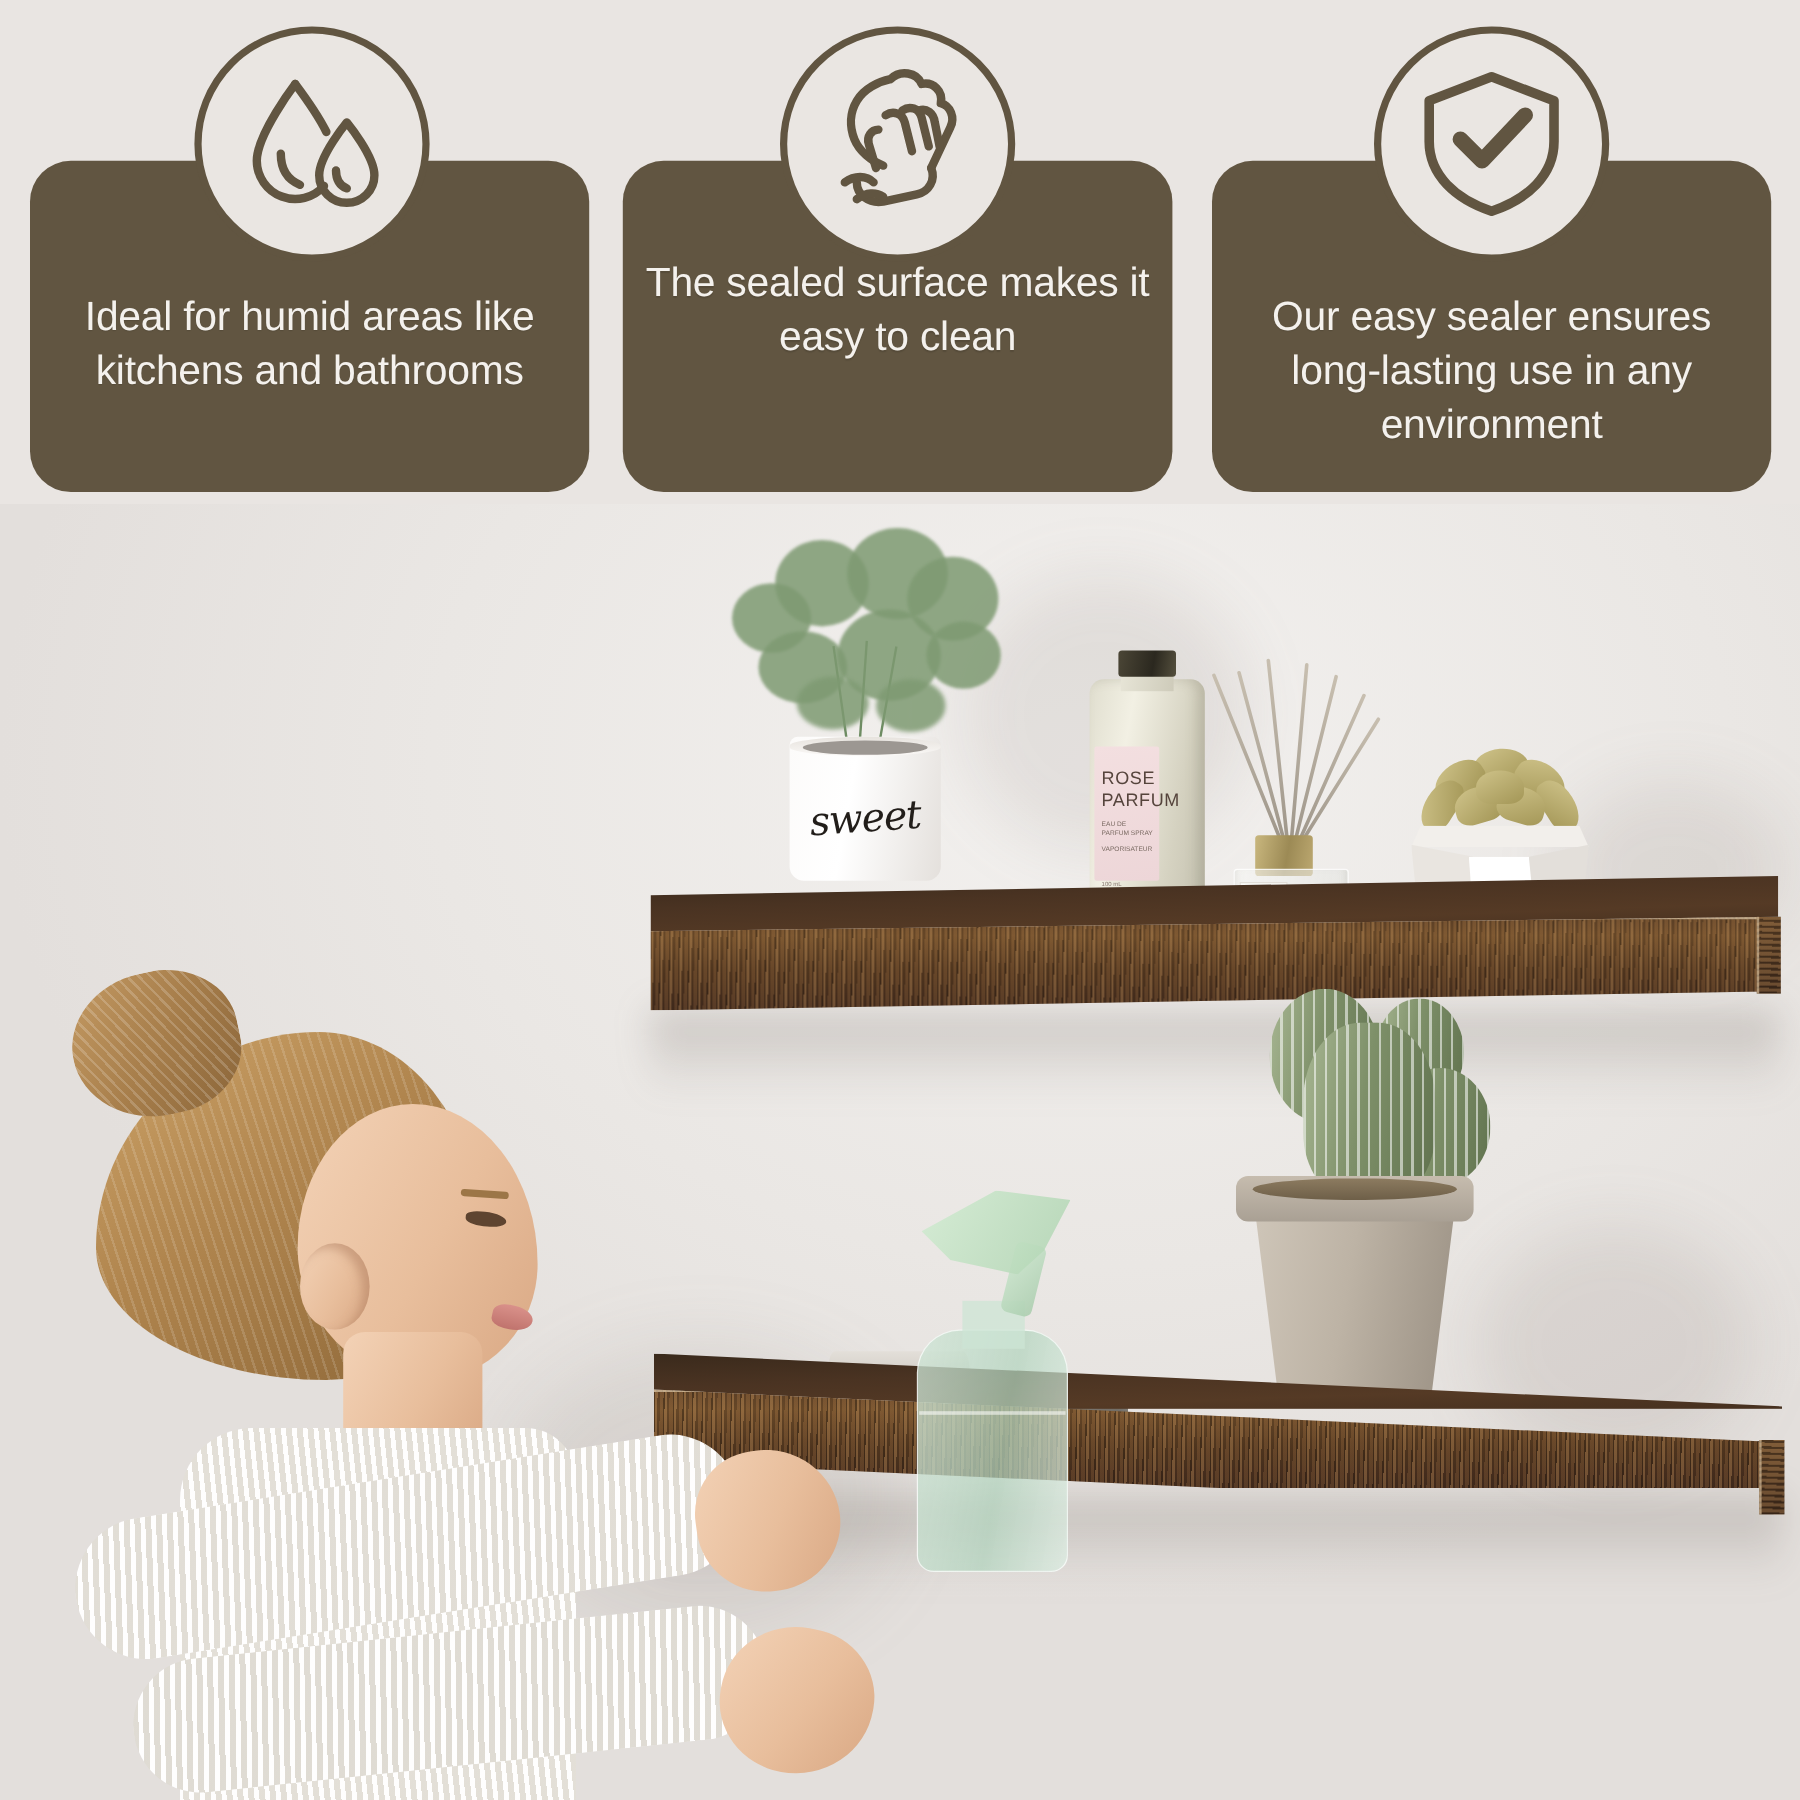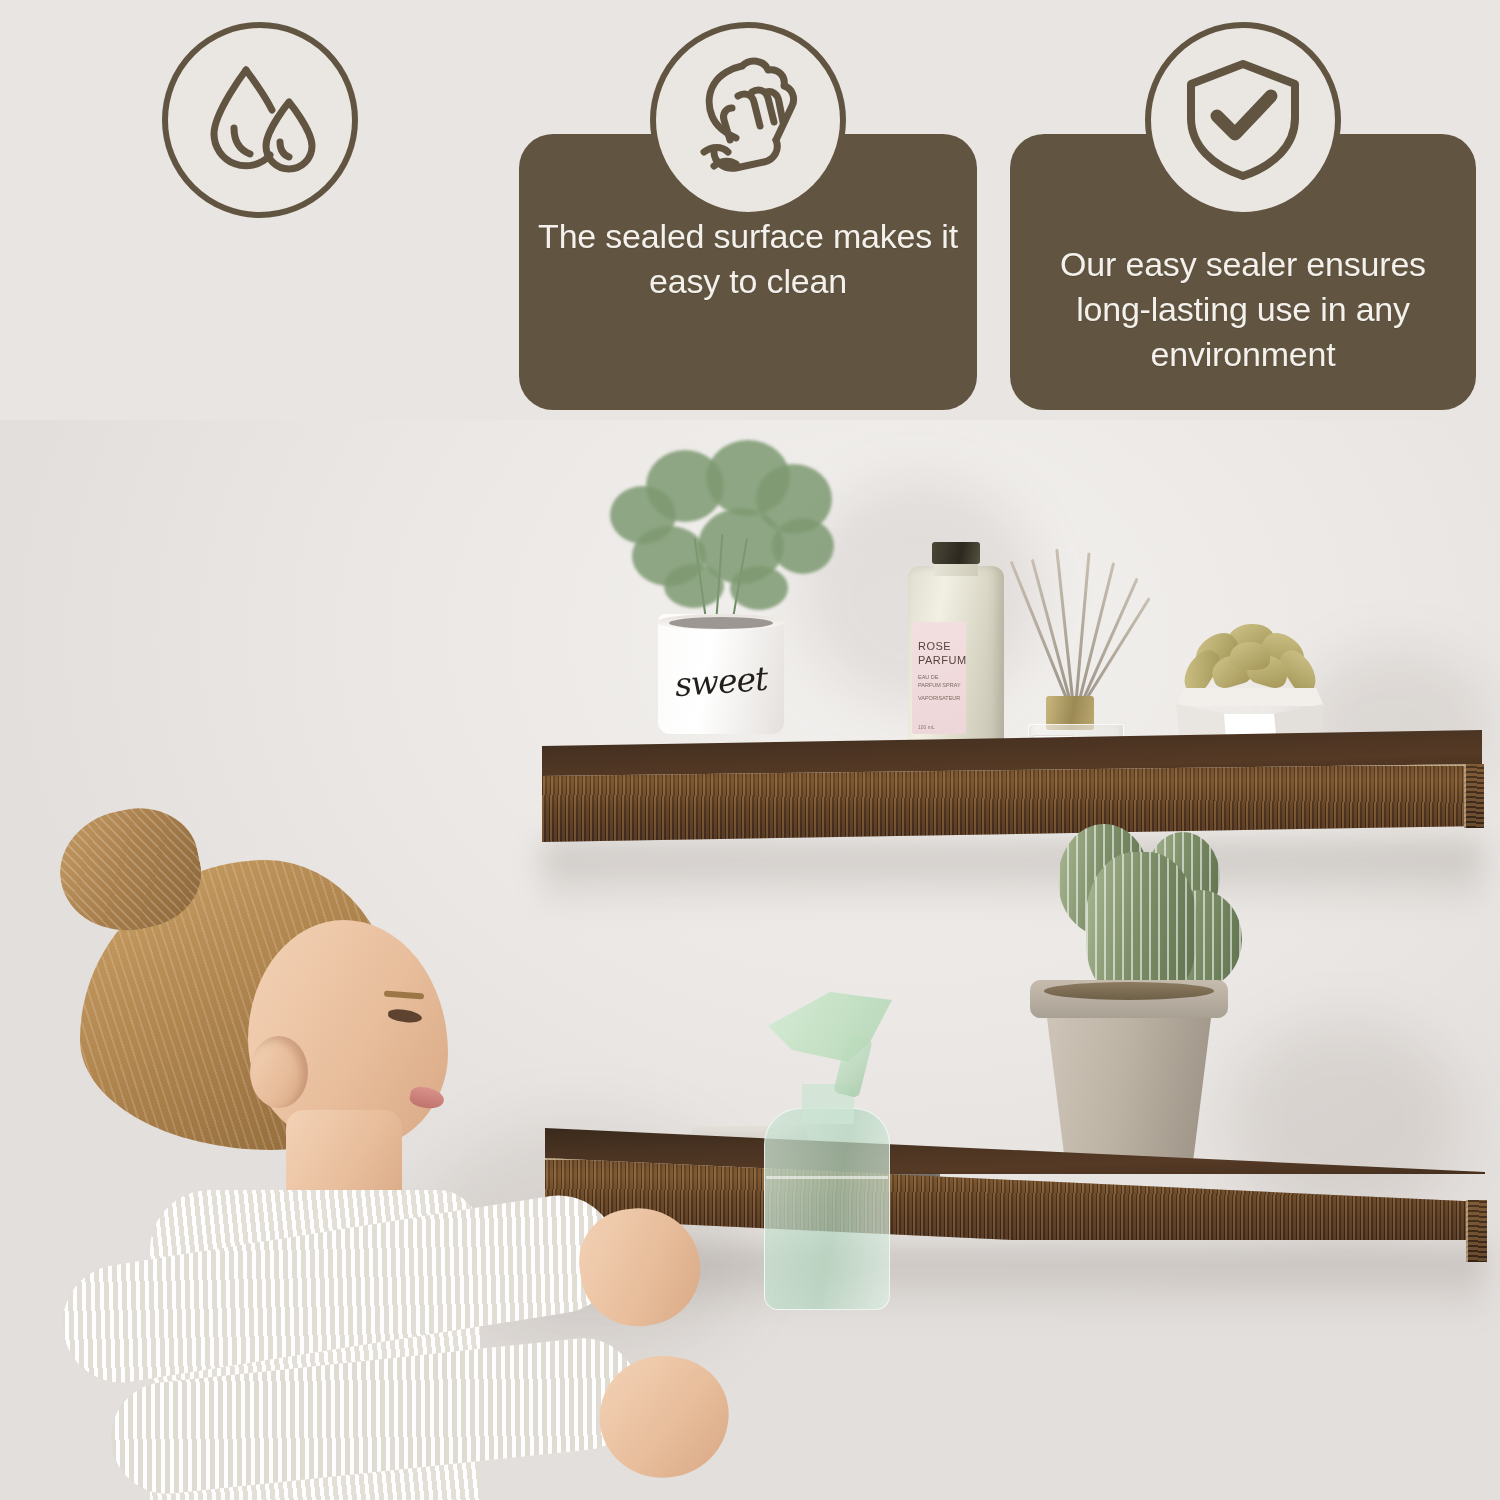--- a/index.html
+++ b/index.html
@@ -185,21 +185,21 @@
     position:absolute; left:24px; top:0; width:48px; height:22px;
     background:linear-gradient(100deg,#4B4636,#2B281F 60%,#55503E);
     border-radius:3px;
   }
   #oil-bottle .label {
     position:absolute; left:4px; top:80px; width:54px; height:112px;
     background:linear-gradient(170deg,#F3DFE0,#EDD6D8);
     border-radius:2px;
     padding:18px 4px 0 6px;
   }
-  #oil-bottle .label .l1 { font-size:11px; color:#55443C; letter-spacing:.5px; line-height:1.25; }
+  #oil-bottle .label .l1 { font-size:15px; color:#55443C; letter-spacing:.5px; line-height:1.25; }
   #oil-bottle .label .l2 { font-size:5.5px; color:#7A6A62; margin-top:5px; line-height:1.5; }
   #oil-bottle .label .l3 { font-size:5px; color:#8A7A72; margin-top:22px; }
   #oil-bottle .label .l4 { font-family:"DejaVu Serif",serif; font-style:italic;
       font-size:8px; color:#9B5560; margin-top:18px; }
 
   
   #diffuser { left:1020px; top:128px; width:116px; height:222px; }
   #diffuser .reed {
     position:absolute; width:3px; background:linear-gradient(180deg,#C8BFB0,#9C9488);
     transform-origin:bottom center; border-radius:2px;
@@ -421,20 +421,23 @@
   #girl-shadow {
     position:absolute; left:420px; top:700px; width:330px; height:250px;
     background:rgba(120,112,104,0.12); filter:blur(30px); border-radius:50%;
   }
 </style>
 </head>
 <body>
 
 <section id="feature-cards">
 
+  <div class="feature-card fc1">
+    <div class="feature-text">Ideal for humid areas like kitchens and bathrooms</div>
+  </div>
   <div class="feature-card fc2">
     <div class="feature-text">The sealed surface makes it easy to clean</div>
   </div>
   <div class="feature-card fc3">
     <div class="feature-text">Our easy sealer ensures long-lasting use in any environment</div>
   </div>
 
   <div class="icon-badge ib1">
     <svg width="132" height="132" viewBox="0 0 132 132">
       <path d="M52 16 C52 16 20 58 20 80 a32 32 0 0 0 56 21" fill="none" stroke="#615541" stroke-width="7" stroke-linecap="round"></path>

